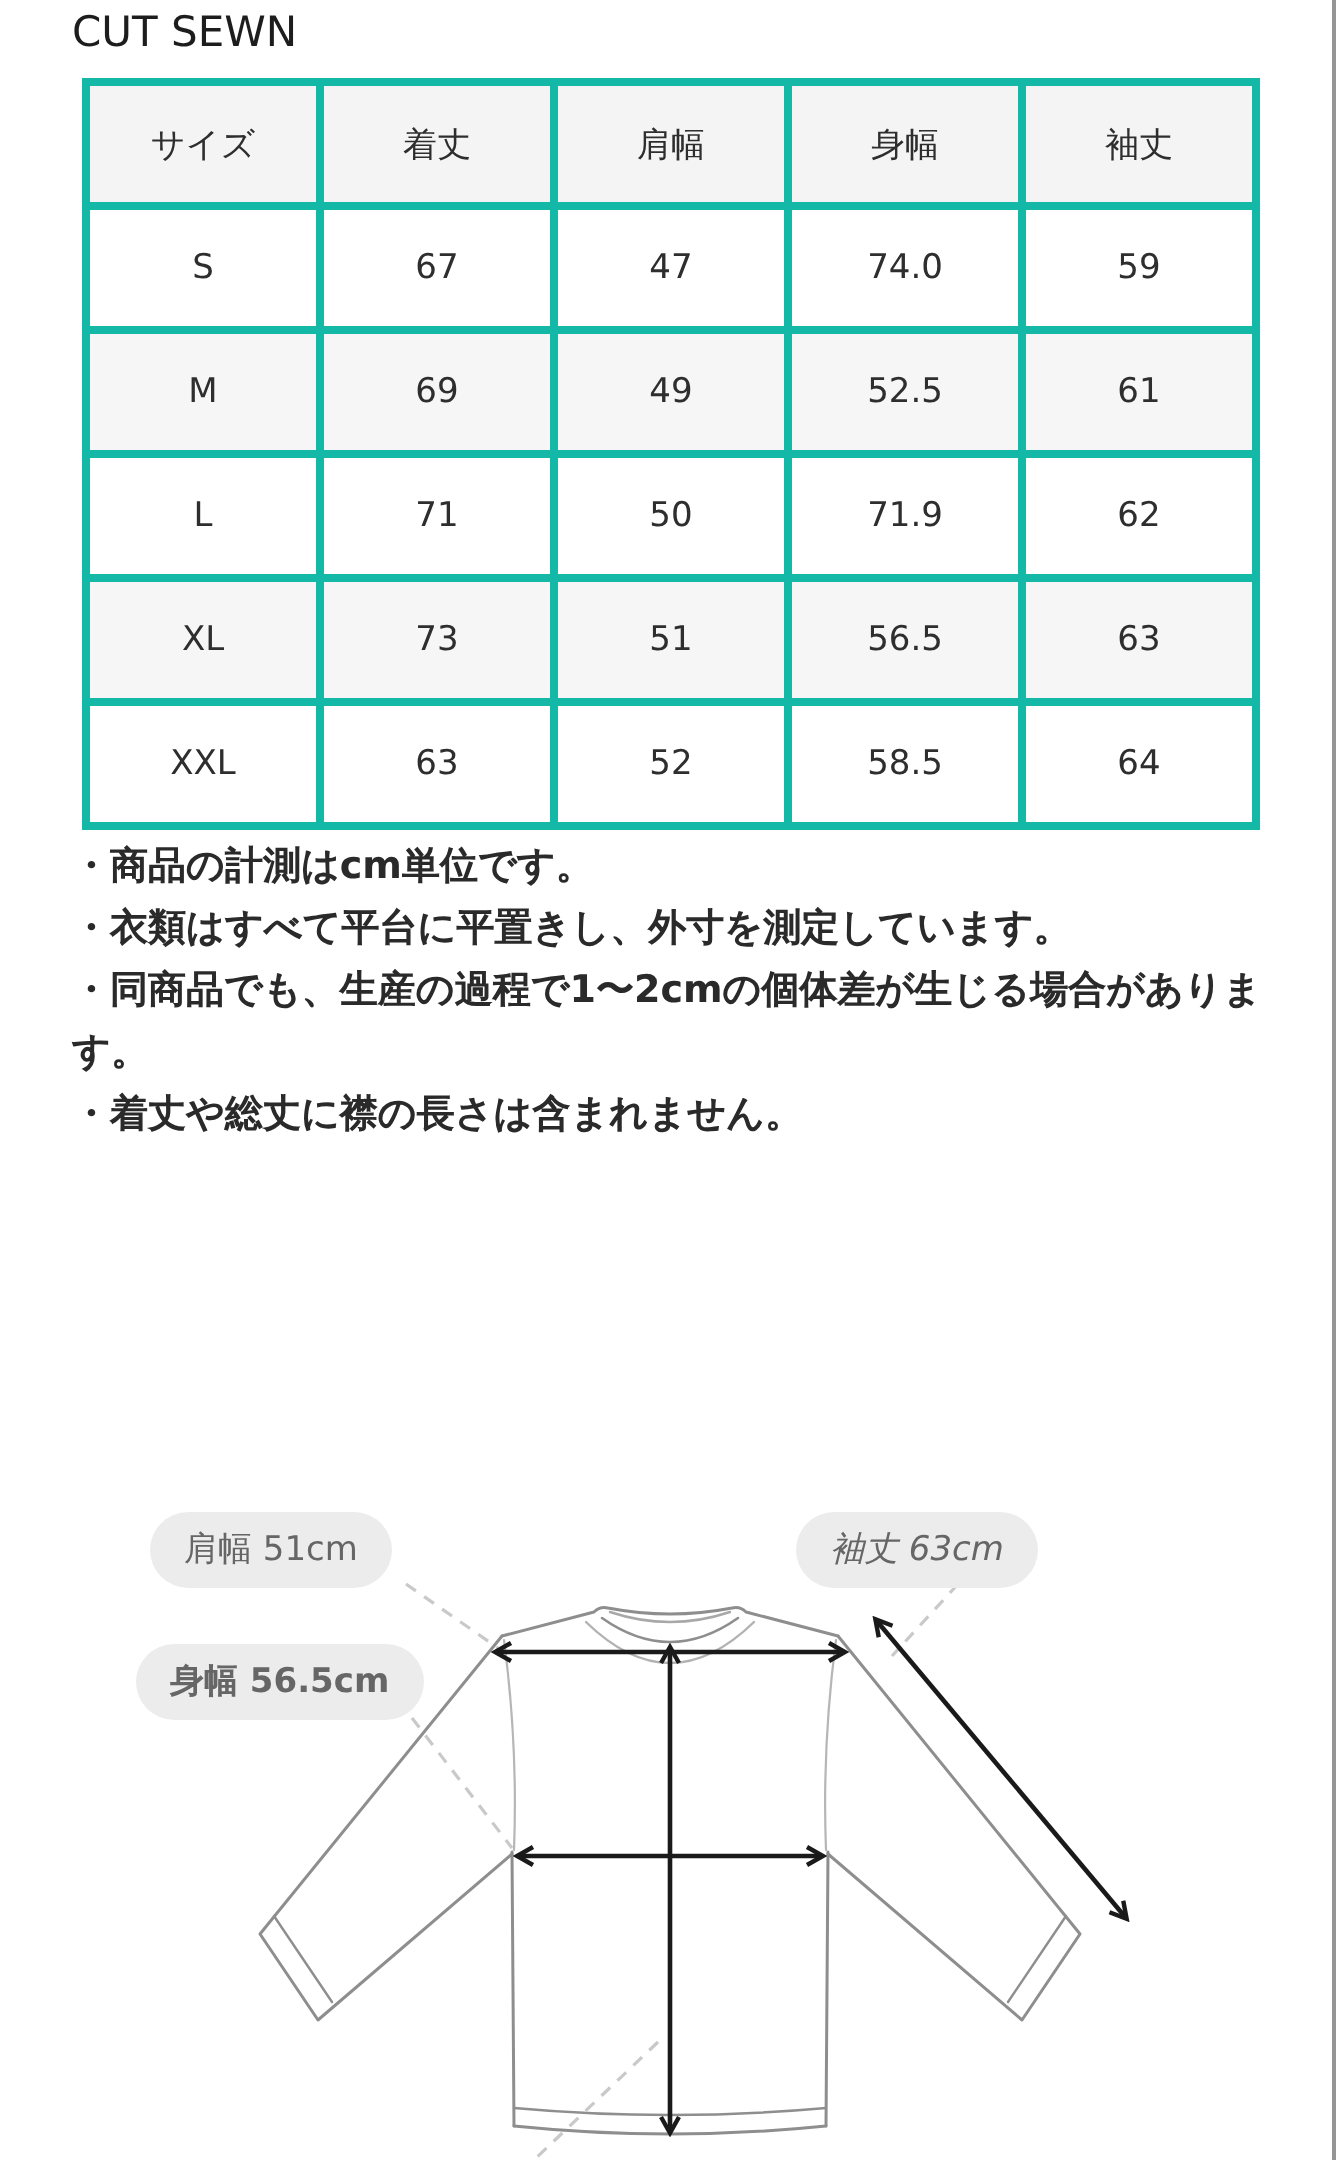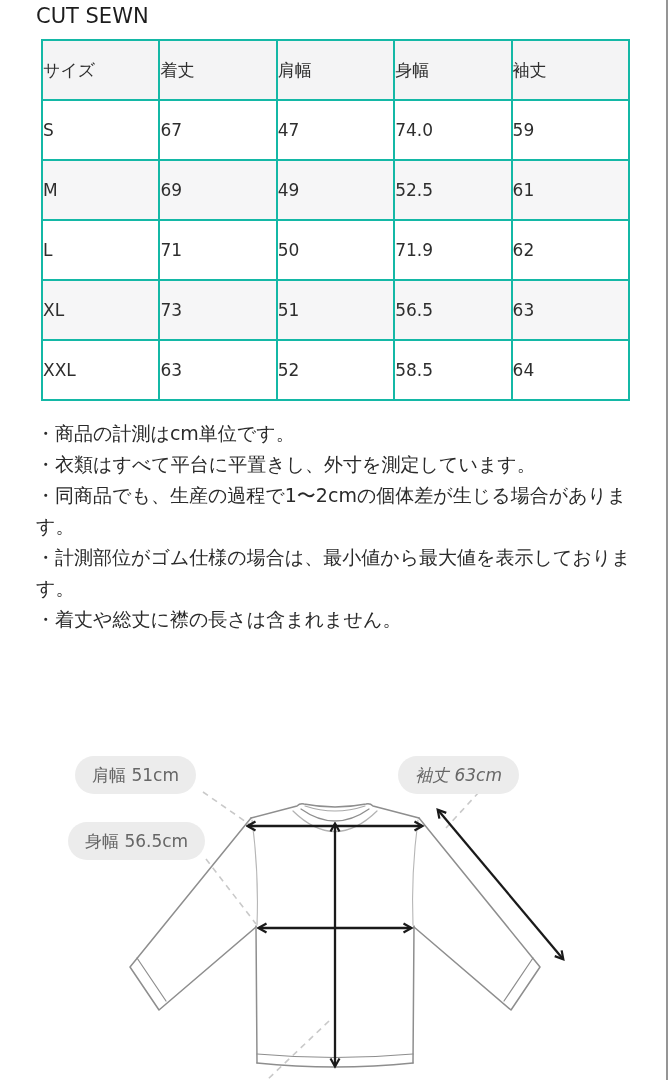--- a/index.html
+++ b/index.html
@@ -15,44 +15,44 @@
     position:absolute;left:36px;top:4px;
     font-size:21px;line-height:24px;color:#1d1d1d;
   }
   
   .size-table{
     position:absolute;left:41px;top:39px;
     width:589px;border-collapse:collapse;table-layout:fixed;
     font-size:17px;color:#2e2e2e;
   }
   .size-table th,.size-table td{
-    border:2px solid #14b8a6;
-    height:58px;text-align:left;vertical-align:middle;
+    border:4px solid #14b8a6;
+    height:58px;text-align:center;vertical-align:middle;
     font-weight:400;padding:0;
     background:#ffffff;
   }
   .size-table thead th{background:#f4f4f5;}
   .size-table tbody tr:nth-child(even) td{background:#f6f6f7;}
   
   .notes{
     position:absolute;left:36px;top:418px;width:600px;
     font-size:19px;line-height:31px;color:#2a2a2a;
   }
-  .notes p{margin:0;}
+  .notes p{margin:0;font-weight:bold;}
   
   .diagram-svg{position:absolute;left:0;top:640px;width:670px;height:440px;}
   .measure-pill{
     position:absolute;height:38px;line-height:38px;
     padding:0 17px;border-radius:20px;
     background:#ececec;color:#666666;
     font-size:17px;white-space:nowrap;
   }
   .pill-shoulder{left:75px;top:756px;}
   .pill-sleeve{left:398px;top:756px;font-style:italic;}
-  .pill-width{left:68px;top:822px;}
+  .pill-width{left:68px;top:822px;font-weight:bold;}
   
   .panel-right-border{
     position:absolute;top:0;right:2px;width:2px;height:1080px;
     background:#959595;
   }
 </style>
 </head>
 <body>
 
 <div class="page-title">CUT SEWN</div>
@@ -103,21 +103,20 @@
       <td>58.5</td>
       <td>64</td>
     </tr>
   </tbody>
 </table>
 
 <div class="notes">
   <p>・商品の計測はcm単位です。</p>
   <p>・衣類はすべて平台に平置きし、外寸を測定しています。</p>
   <p>・同商品でも、生産の過程で1〜2cmの個体差が生じる場合があります。</p>
-  <p>・計測部位がゴム仕様の場合は、最小値から最大値を表示しております。</p>
   <p>・着丈や総丈に襟の長さは含まれません。</p>
 </div>
 
 <svg class="diagram-svg" viewBox="0 640 670 440" xmlns="http://www.w3.org/2000/svg">
   <defs>
     <marker id="ah" viewBox="0 0 12 12" markerWidth="12" markerHeight="12" refX="9.5" refY="6" orient="auto-start-reverse" markerUnits="userSpaceOnUse">
       <path d="M2,1.5 L10,6 L2,10.5" fill="none" stroke="#1a1a1a" stroke-width="2.2"></path>
     </marker>
   </defs>
 

